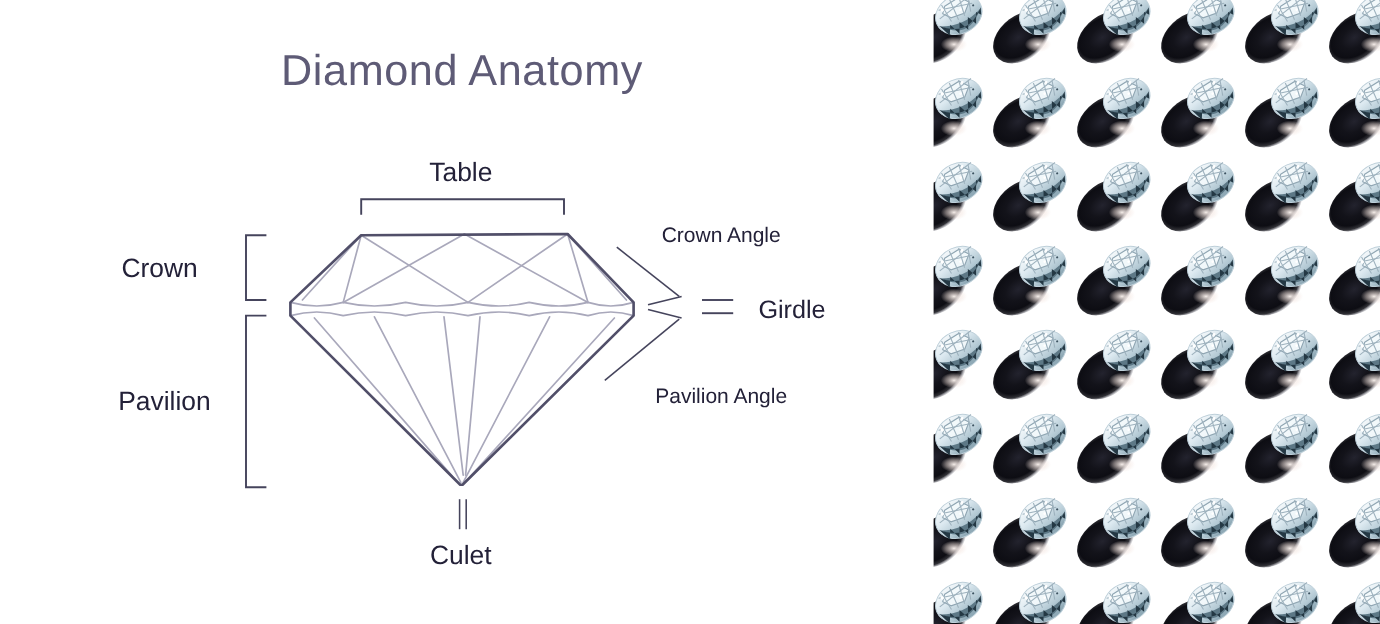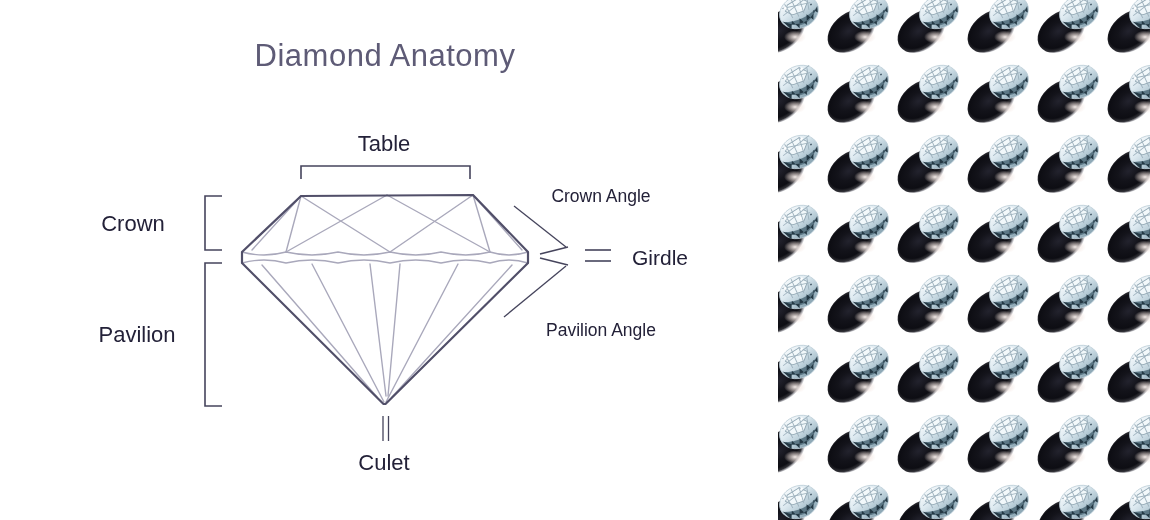--- a/index.html
+++ b/index.html
@@ -3,21 +3,21 @@
 <meta charset="utf-8">
 <style>
   html,body{margin:0;padding:0;}
   body{
     width:1150px;height:520px;position:relative;overflow:hidden;
     background:#ffffff;
     font-family:"Liberation Sans", sans-serif;
   }
   .page-title{
     position:absolute;left:135px;top:38px;width:500px;
-    text-align:center;font-size:31px;font-weight:400;
+    text-align:center;font-size:36px;font-weight:400;
     color:#5e5b76;letter-spacing:0.5px;
   }
   .diagram-svg{position:absolute;left:0;top:0;}
   .pattern-svg{position:absolute;left:778px;top:0;}
   svg text{
     font-family:"Liberation Sans", sans-serif;
     fill:#232138;
   }
   .lbl-main{font-size:22px;}
   .lbl-girdle{font-size:21px;}

